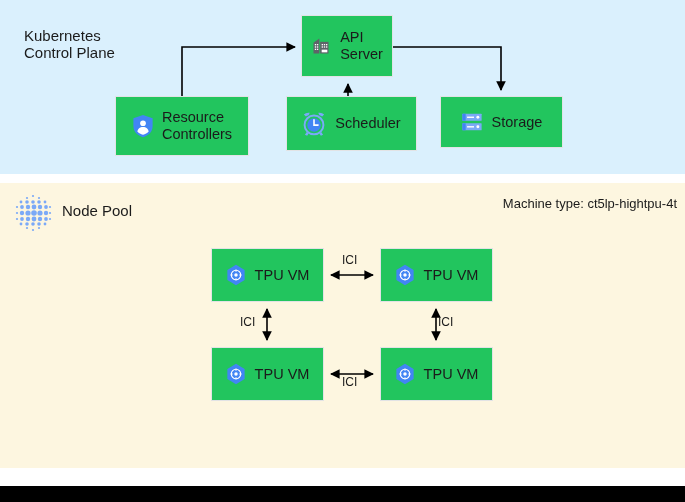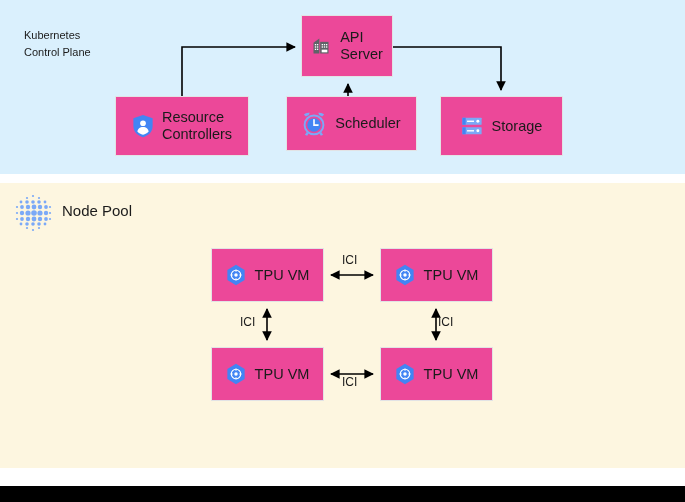--- a/index.html
+++ b/index.html
@@ -39,41 +39,41 @@
     top: 486px;
     width: 685px;
     height: 16px;
     background: #000000;
   }
 
   
   .section-title {
     position: absolute;
     color: #1b1b1b;
-    font-size: 11px;
+    font-size: 15px;
     line-height: 17px;
     white-space: pre-line;
   }
   #cp-title { left: 24px; top: 27px; }
   #np-title { left: 62px; top: 202px; font-size: 15px; }
 
   .meta-block {
     position: absolute;
     right: 8px;
     top: 195px;
     text-align: right;
     color: #1b1b1b;
     font-size: 13px;
     line-height: 17px;
   }
 
   
   .node-box {
     position: absolute;
-    background: #ec4899;
+    background: #22c55e;
     border: 1px solid #e2e3e5;
     box-sizing: border-box;
     display: flex;
     align-items: center;
     justify-content: center;
     gap: 9px;
   }
   .node-label {
     color: #1b1b1b;
     font-size: 14.5px;
@@ -83,21 +83,21 @@
   .node-icon {
     flex: 0 0 auto;
     display: block;
     line-height: 0;
   }
 
   
   #box-api-server      { left: 301px; top: 15px;  width: 92px;  height: 62px; }
   #box-resource-ctrl   { left: 115px; top: 96px;  width: 134px; height: 60px; gap: 8px; }
   #box-scheduler       { left: 286px; top: 96px;  width: 131px; height: 55px; }
-  #box-storage         { left: 440px; top: 96px;  width: 123px; height: 60px; }
+  #box-storage         { left: 440px; top: 96px;  width: 123px; height: 52px; }
 
   
   #box-tpu-vm-0 { left: 211px; top: 248px; width: 113px; height: 54px; }
   #box-tpu-vm-1 { left: 380px; top: 248px; width: 113px; height: 54px; }
   #box-tpu-vm-2 { left: 211px; top: 347px; width: 113px; height: 54px; }
   #box-tpu-vm-3 { left: 380px; top: 347px; width: 113px; height: 54px; }
 
   
   .wires {
     position: absolute;
@@ -256,20 +256,21 @@
       <circle cx="14" cy="36" r="1.1"></circle>
         <circle cx="26" cy="36" r="1.1"></circle>
       <circle cx="20" cy="38" r="1.1"></circle>
     </g>
   </svg>
 </span>
 
 <div class="section-title" id="np-title">Node Pool</div>
 
 <div class="meta-block">
+  <div>Machine type: ct5lp-hightpu-4t</div>
 </div>
 
 <svg class="wires" viewBox="0 0 685 502" xmlns="http://www.w3.org/2000/svg">
   <defs>
     <marker id="arrowBoth" viewBox="0 0 10 10" refX="9" refY="5" markerWidth="6" markerHeight="6" orient="auto-start-reverse">
       <path d="M 0 0 L 10 5 L 0 10 z" fill="#000000"></path>
     </marker>
   </defs>
 
   <path d="M 331 275 L 373 275" fill="none" stroke="#000000" stroke-width="1.6" marker-start="url(#arrowBoth)" marker-end="url(#arrowBoth)"></path>

